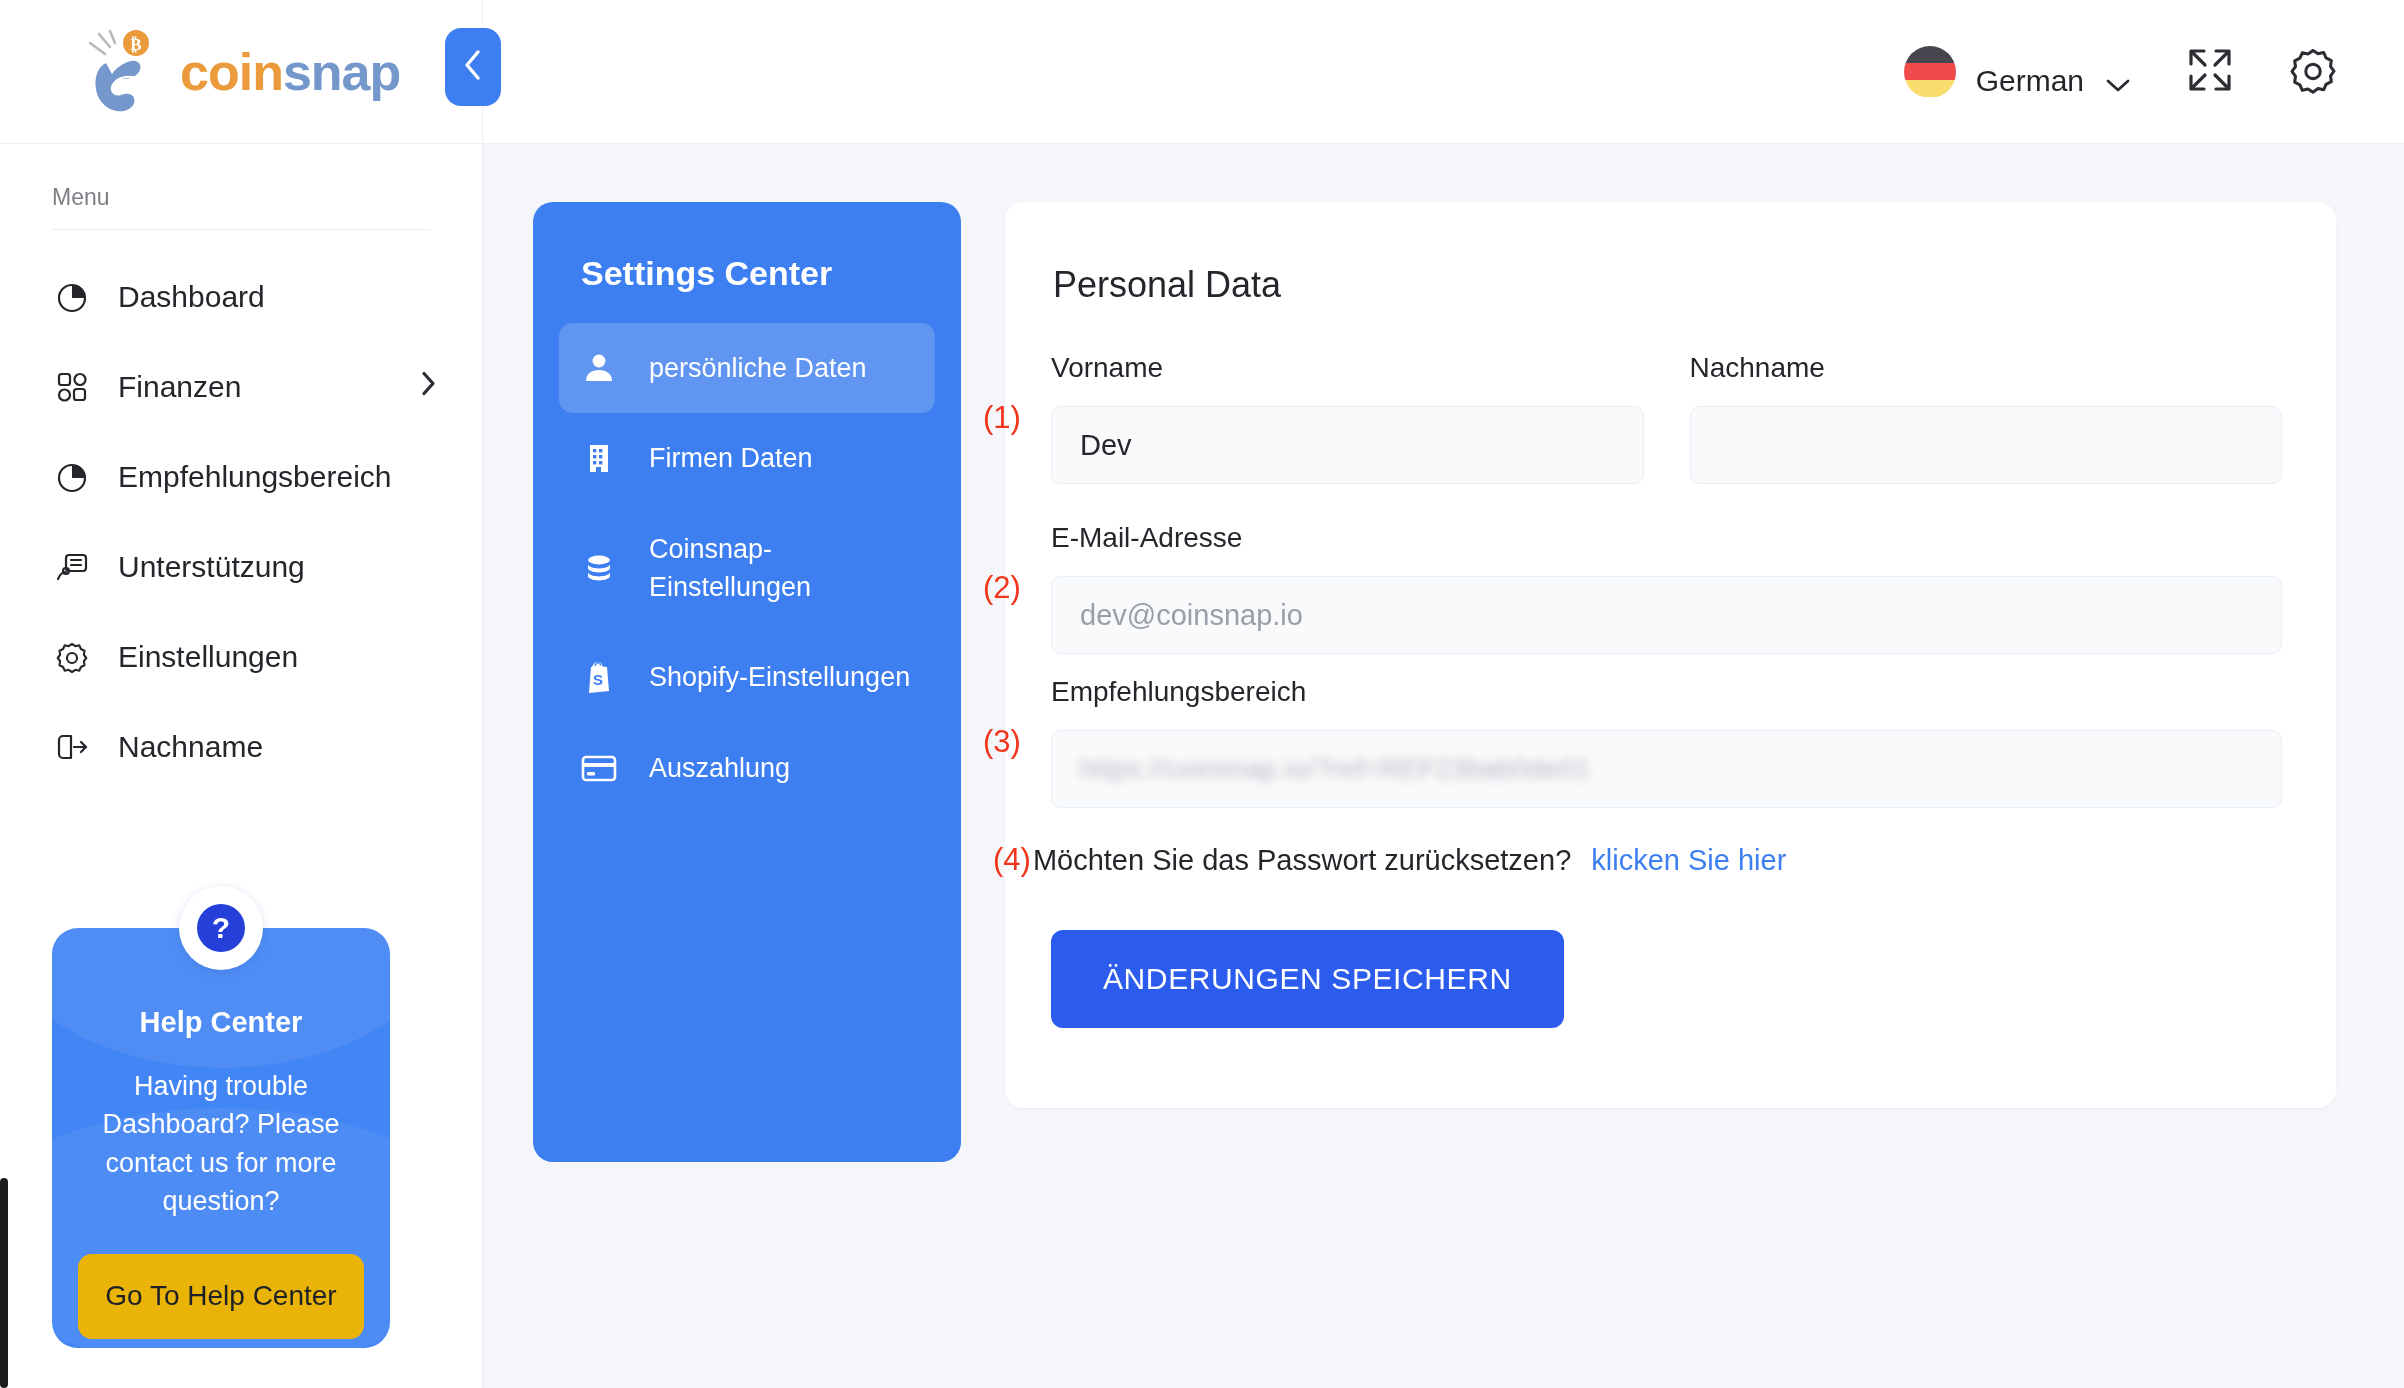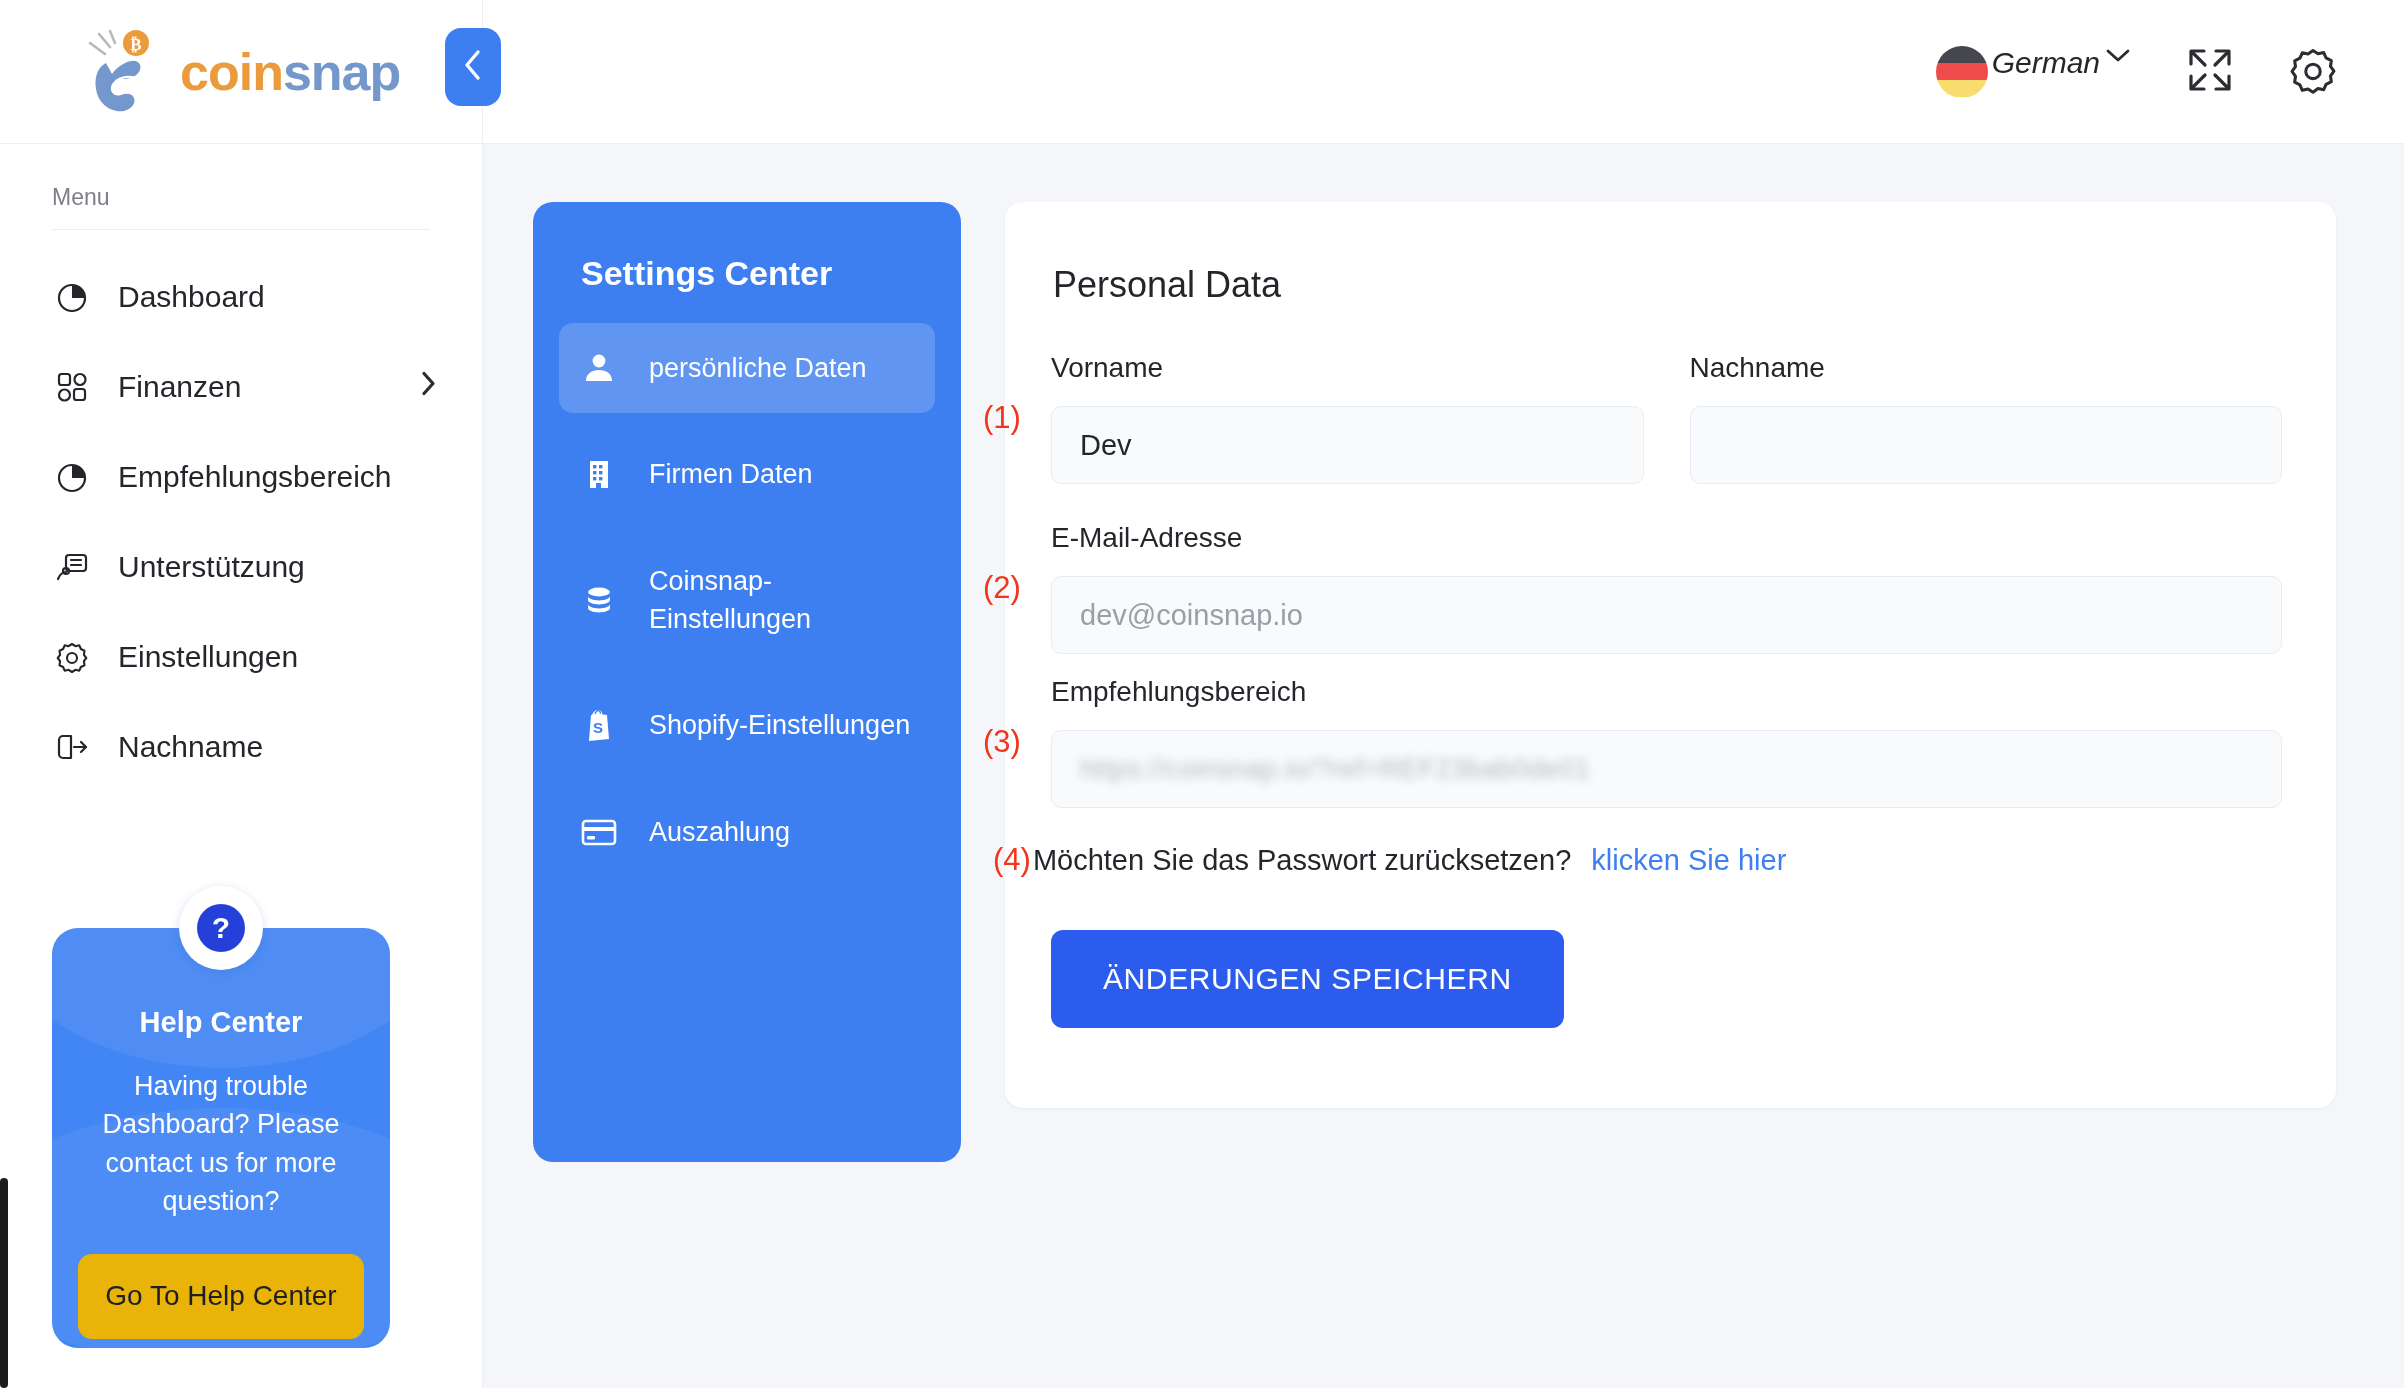--- a/index.html
+++ b/index.html
@@ -106,21 +106,21 @@
 
   
   .main { flex: 1; display: flex; flex-direction: column; min-width: 0; }
   .topbar {
     height: 144px; background: #ffffff;
     border-bottom: 1px solid #eceff4;
     display: flex; align-items: center; justify-content: flex-end;
     padding-right: 66px; gap: 52px;
   }
   .lang {
-    display: flex; align-items: flex-start; gap: 4px; cursor: pointer; font-style: italic;
+    display: flex; align-items: flex-end; gap: 20px; cursor: pointer;
   }
   .flag {
     width: 52px; height: 52px; border-radius: 50%; overflow: hidden;
     display: flex; flex-direction: column;
   }
   .flag i { display: block; height: 33.34%; width: 100%; }
   .flag .f1 { background: #46464f; }
   .flag .f2 { background: #ef4b4b; }
   .flag .f3 { background: #f8dc6e; }
   .lang-name { font-size: 30px; color: #24262b; }
@@ -140,21 +140,21 @@
     min-height: 960px;
   }
   .settings-title {
     color: #fff; font-size: 34px; font-weight: 700;
     margin: 8px 0 30px 22px;
   }
   .settings-item {
     display: flex; align-items: center;
     border-radius: 14px; padding: 26px 18px;
     color: #ffffff; font-size: 27px; cursor: pointer;
-    margin-bottom: 16px; min-height: 90px;
+    min-height: 90px;
   }
   .settings-item.active { background: #budget; }
   .settings-item.active { background: rgba(255,255,255,.18); }
   .settings-ico {
     width: 44px; flex: 0 0 44px; margin-right: 28px;
     display: flex; align-items: center; justify-content: center;
   }
   .settings-label { line-height: 1.42; }
 
   

